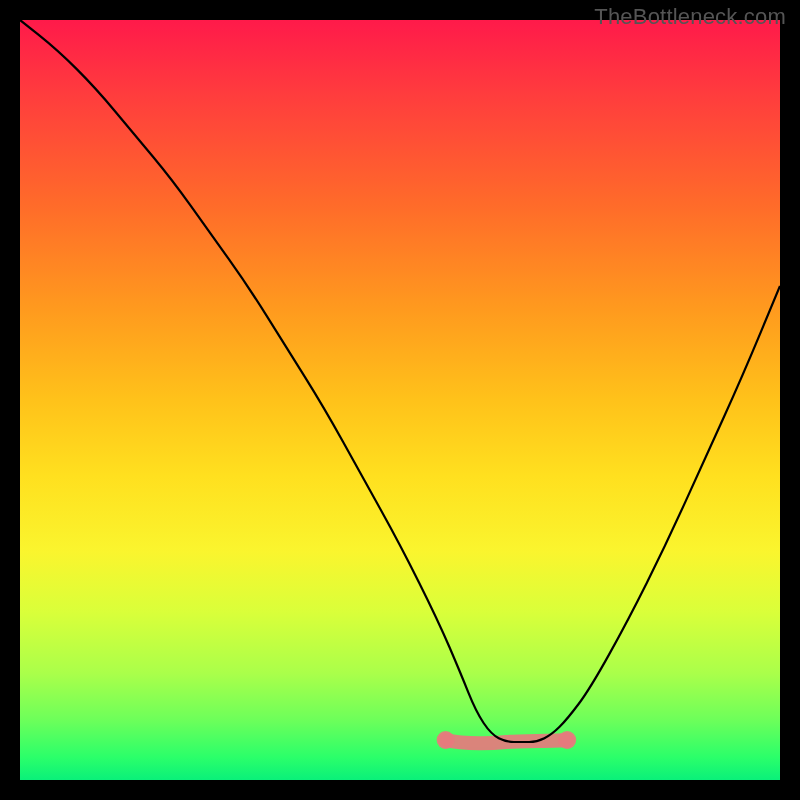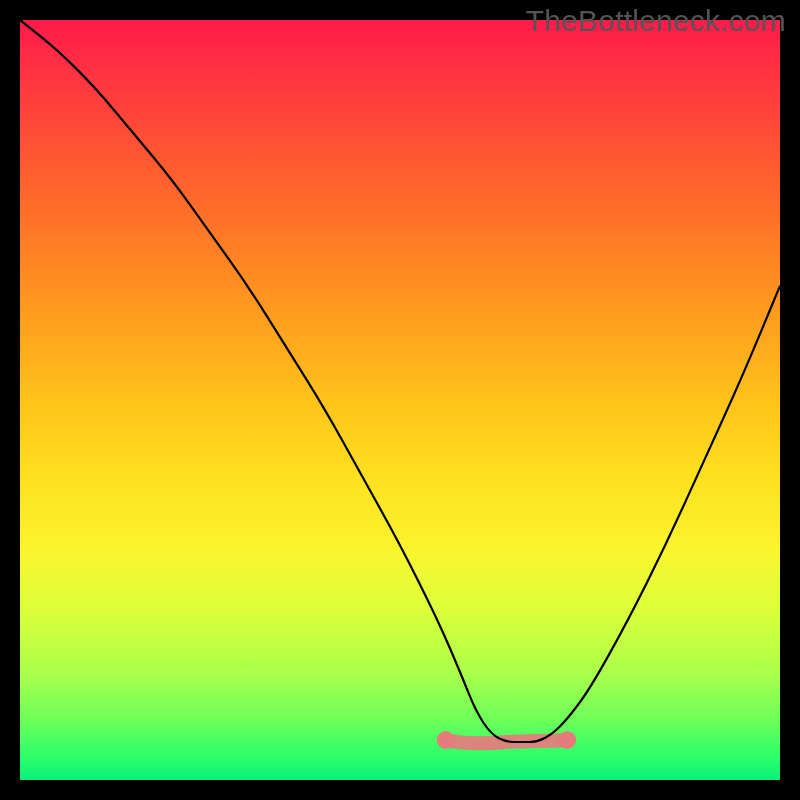--- a/index.html
+++ b/index.html
@@ -15,21 +15,21 @@
     position: relative;
     width: 800px;
     height: 800px;
     background: #000;
   }
   .watermark {
     position: absolute;
     top: 4px;
     right: 14px;
     color: #555;
-    font-size: 30px;
+    font-size: 22px;
     font-weight: 400;
     letter-spacing: 0.2px;
     z-index: 50;
   }
   .plot-outer {
     position: absolute;
     left: 20px;
     top: 20px;
     width: 760px;
     height: 760px;

